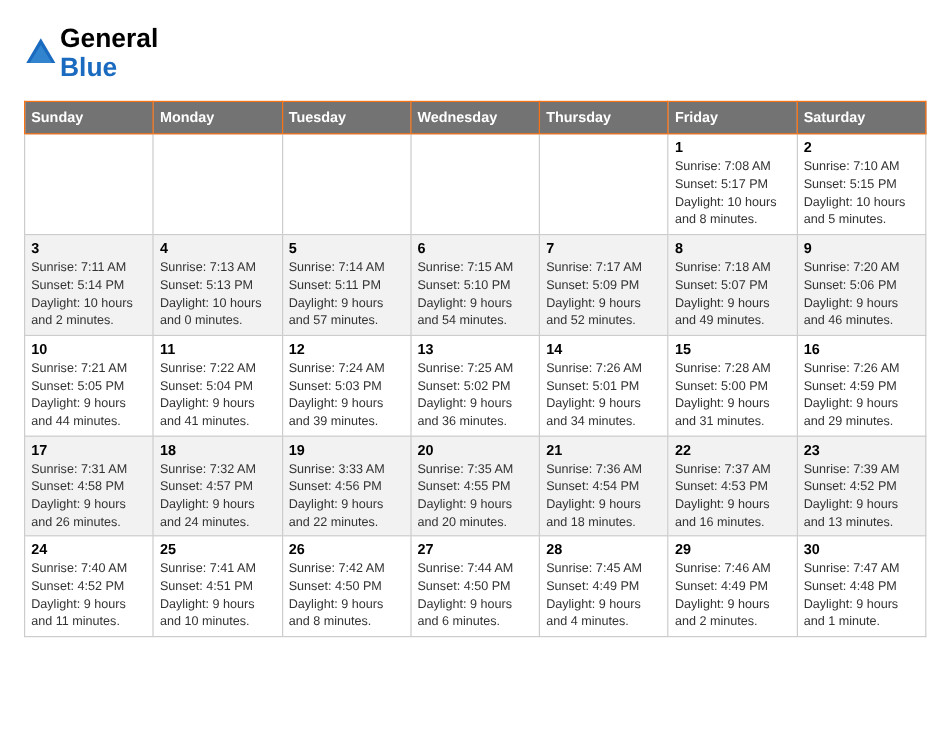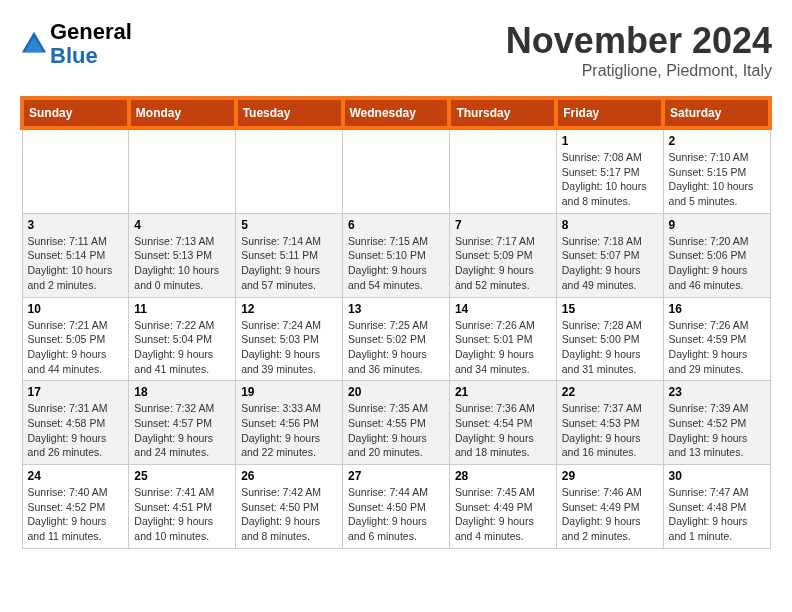--- a/index.html
+++ b/index.html
@@ -47,26 +47,26 @@
     .location-title {
       font-size: 16px;
       color: #555;
     }
     .calendar-table {
       width: 100%;
       border-collapse: collapse;
       font-size: 11px;
     }
     .calendar-table th {
-      background-color: #c2410c;
+      background-color: #737373;
       color: #fff;
       text-align: left;
       padding: 6px 5px;
       font-size: 12px;
-      border: 4px solid #f97316;
+      border: 1px solid #f97316;
     }
     .calendar-table td {
       vertical-align: top;
       padding: 4px 5px;
       border: 1px solid #ccc;
       min-height: 70px;
       width: 107px;
     }
     .calendar-table tr:nth-child(even) td {
       background-color: #f2f2f2;
@@ -96,24 +96,20 @@
   <div class="header-section">
     <div class="logo">
       <svg class="logo-icon" viewBox="0 0 30 30">
         <polygon points="15,2 28,24 2,24" fill="#1a6bbf"></polygon>
         <polygon points="15,8 25,24 5,24" fill="#4a9de0" opacity="0.5"></polygon>
       </svg>
       <div>
         <span class="logo-text logo-general">General</span><br>
         <span class="logo-text logo-blue">Blue</span>
       </div>
-    </div>
-    <div class="title-section">
-      <div class="month-title">November 2024</div>
-      <div class="location-title">Pratiglione, Piedmont, Italy</div>
     </div>
   </div>
 
   <table class="calendar-table">
     <thead>
       <tr>
         <th>Sunday</th>
         <th>Monday</th>
         <th>Tuesday</th>
         <th>Wednesday</th>

